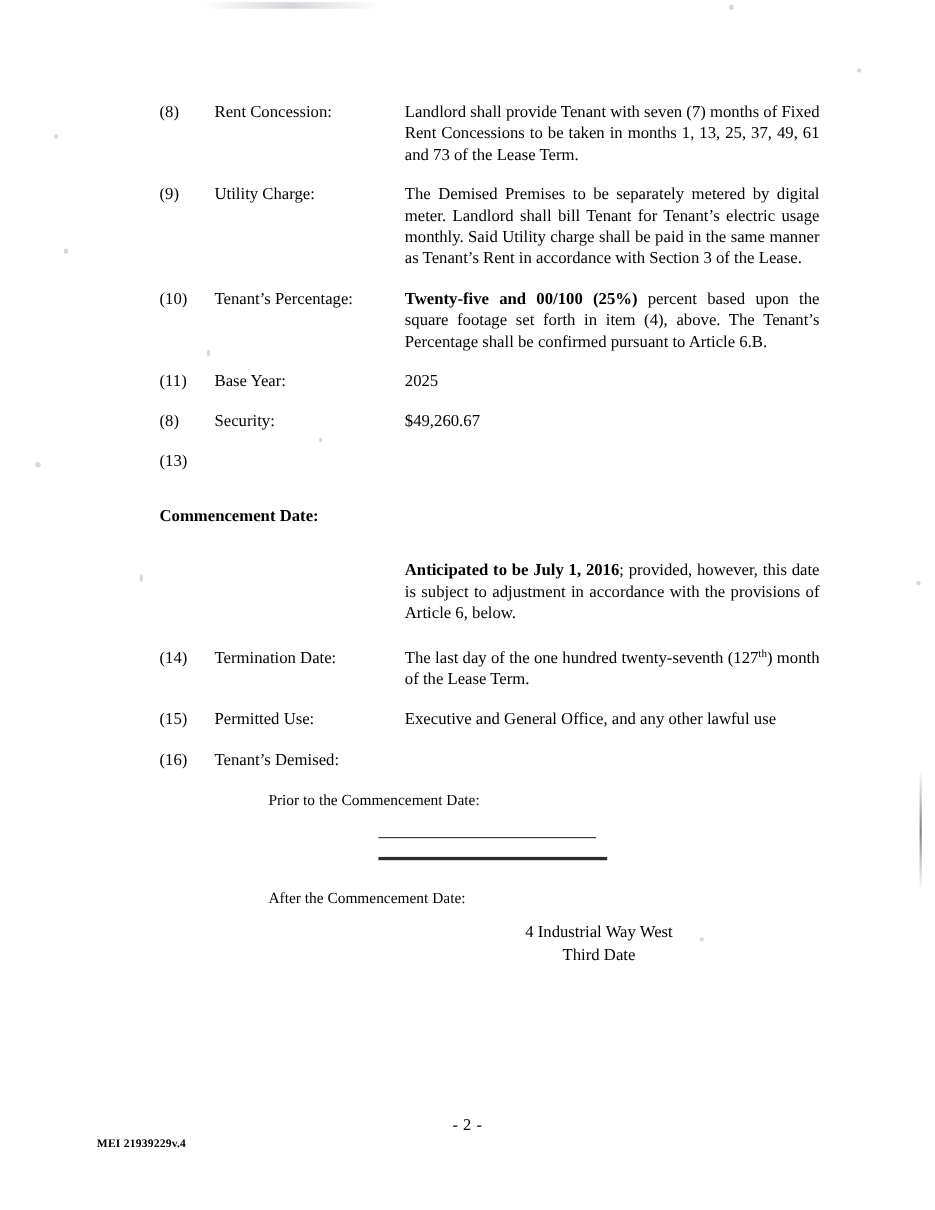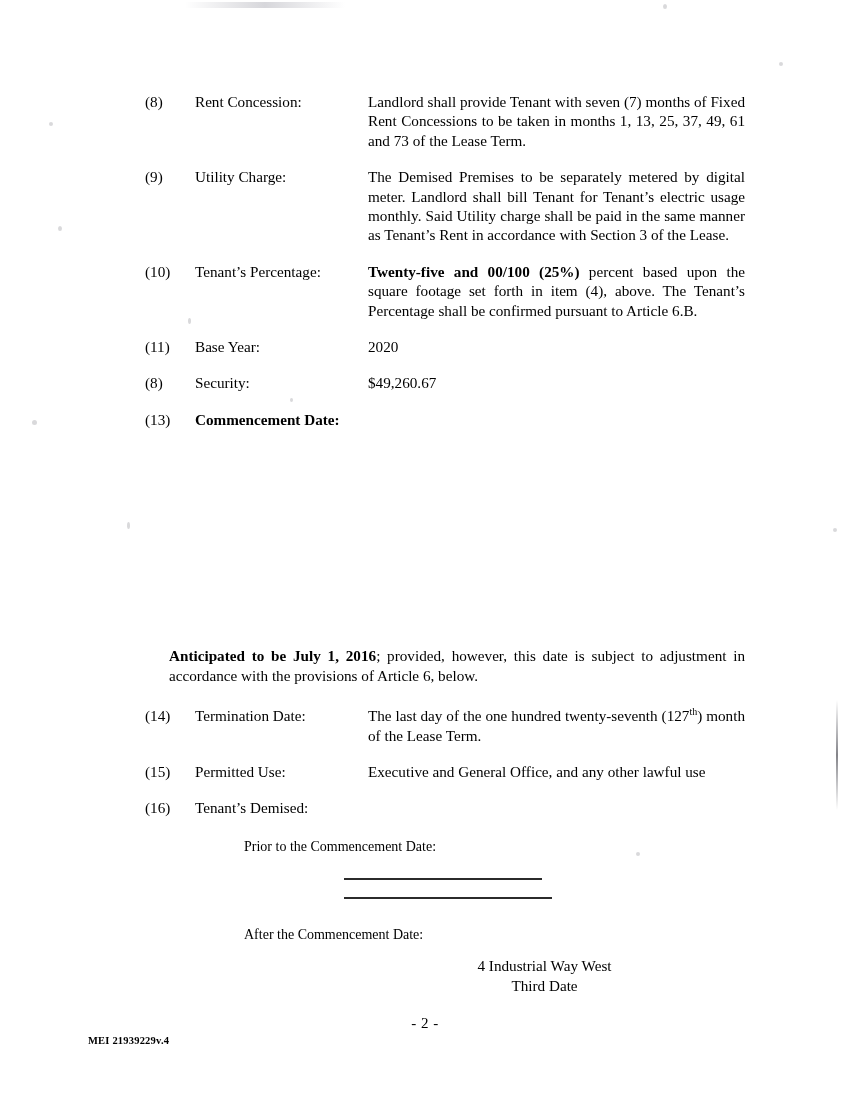--- a/index.html
+++ b/index.html
@@ -83,21 +83,20 @@
   }
   .item-body sup {
     font-size: 10px;
     vertical-align: super;
     line-height: 0;
   }
 
   
   .body-only {
     display: flex;
-    flex-direction: column;
   }
   .body-only .spacer {
     width: 199px;
     flex: 0 0 199px;
   }
 
   
   .sub-heading {
     margin-left: 99px;
     font-size: 14px;
@@ -173,30 +172,30 @@
 
     <div class="item">
       <div class="item-num">(10)</div>
       <div class="item-label">Tenant’s Percentage:</div>
       <div class="item-body"><b>Twenty-five and 00/100 (25%)</b><span> percent based upon the square footage set forth in item (4), above.  The Tenant’s Percentage shall be confirmed pursuant to Article 6.B.</span></div>
     </div>
 
     <div class="item">
       <div class="item-num">(11)</div>
       <div class="item-label">Base Year:</div>
-      <div class="item-body nojust">2020</div>
+      <div class="item-body nojust">2025</div>
     </div>
 
     <div class="item">
       <div class="item-num">(8)</div>
       <div class="item-label">Security:</div>
       <div class="item-body nojust">$49,260.67</div>
     </div>
 
-    <div class="item" style="margin-bottom:18px;">
+    <div class="item" style="margin-bottom:30px;flex-direction:column;">
       <div class="item-num">(13)</div>
       <div class="item-label bold" style="width:auto;flex:0 0 auto;">Commencement Date:</div>
     </div>
 
     <div class="body-only" style="margin-bottom:21px;">
       <div class="spacer"></div>
       <div class="item-body"><b>Anticipated to be July 1, 2016</b><span>; provided, however, this date is subject to adjustment in accordance with the provisions of Article 6, below.</span></div>
     </div>
 
     <div class="item">

